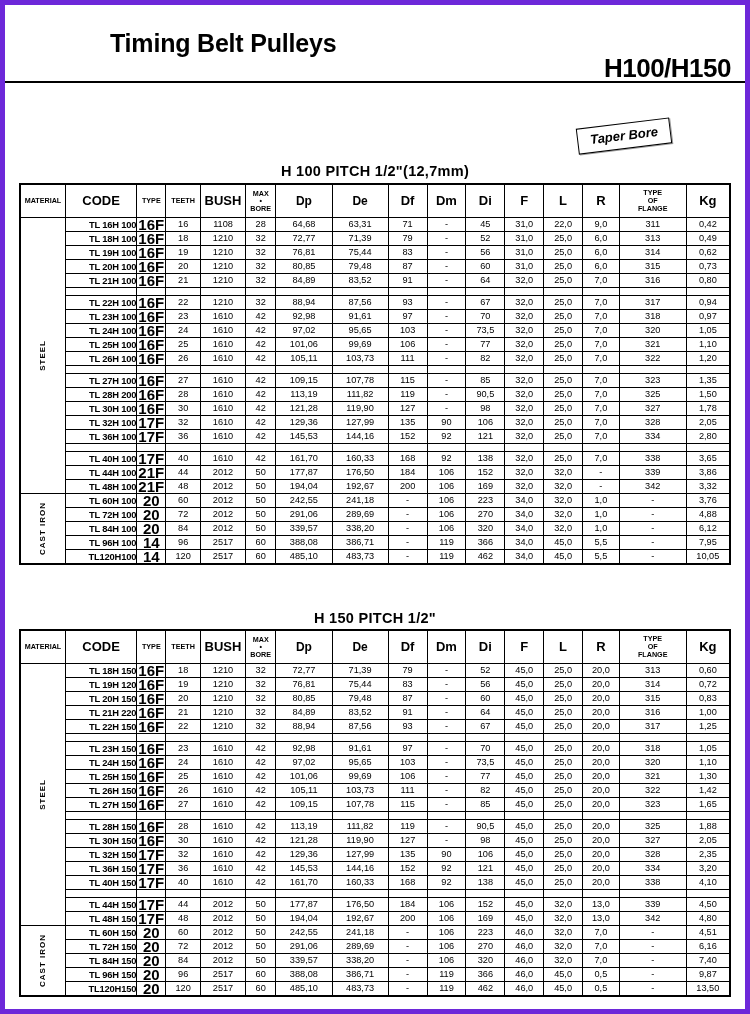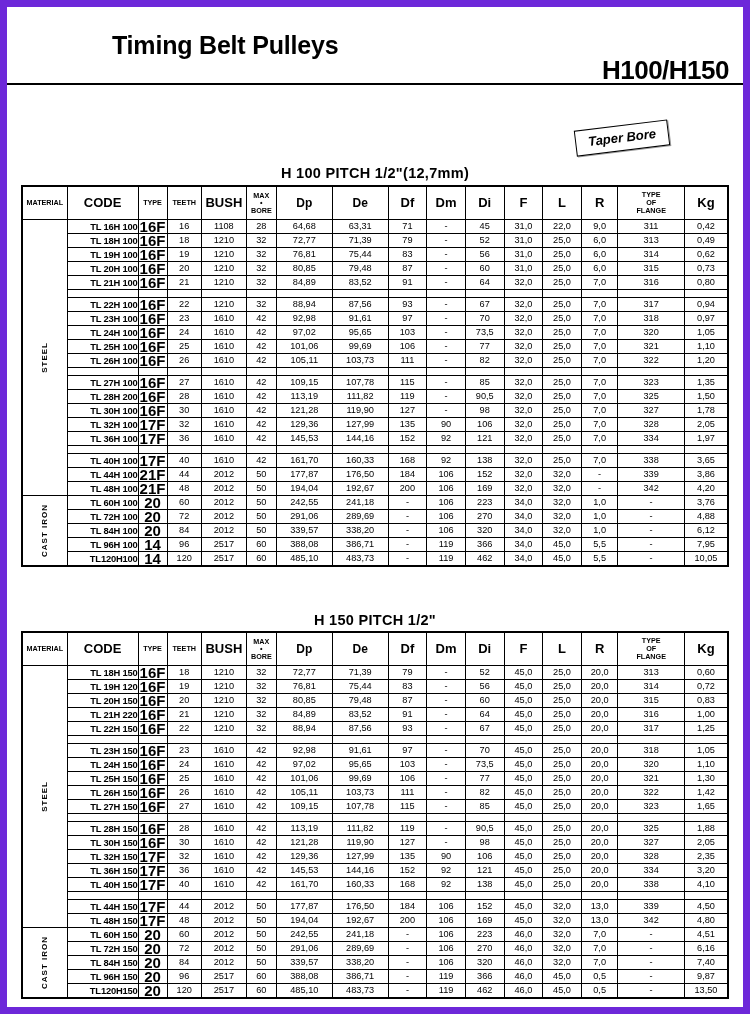--- a/index.html
+++ b/index.html
@@ -8,21 +8,21 @@
     background:#ffffff;
     font-family:"Liberation Sans", sans-serif;
     color:#000;
     position:relative;
     overflow:hidden;
   }
   .page{
     position:relative;
     width:750px;height:1014px;
     box-sizing:border-box;
-    border:7px solid #6d28d9;
+    border:5px solid #6d28d9;
     padding:0;
   }
   
   .header{
     height:78px;
     border-bottom:2px solid #000;
     position:relative;
     box-sizing:border-box;
   }
   .title{
@@ -478,21 +478,21 @@
             <td>42</td>
             <td>145,53</td>
             <td>144,16</td>
             <td>152</td>
             <td>92</td>
             <td>121</td>
             <td>32,0</td>
             <td>25,0</td>
             <td>7,0</td>
             <td>334</td>
-            <td>1,97</td>
+            <td>2,80</td>
           </tr>
           <tr class="spacerrow">
             <td class="spacer">&nbsp;</td>
             <td class="spacer">&nbsp;</td>
             <td class="spacer">&nbsp;</td>
             <td class="spacer">&nbsp;</td>
             <td class="spacer">&nbsp;</td>
             <td class="spacer">&nbsp;</td>
             <td class="spacer">&nbsp;</td>
             <td class="spacer">&nbsp;</td>
@@ -546,21 +546,21 @@
             <td>50</td>
             <td>194,04</td>
             <td>192,67</td>
             <td>200</td>
             <td>106</td>
             <td>169</td>
             <td>32,0</td>
             <td>32,0</td>
             <td>-</td>
             <td>342</td>
-            <td>4,20</td>
+            <td>3,32</td>
           </tr>
           <tr>
             <td class="mat" rowspan="5">
               <span>CAST IRON</span>
             </td>
             <td class="codecell">TL 60H 100</td>
             <td class="typecell">20</td>
             <td>60</td>
             <td>2012</td>
             <td>50</td>

